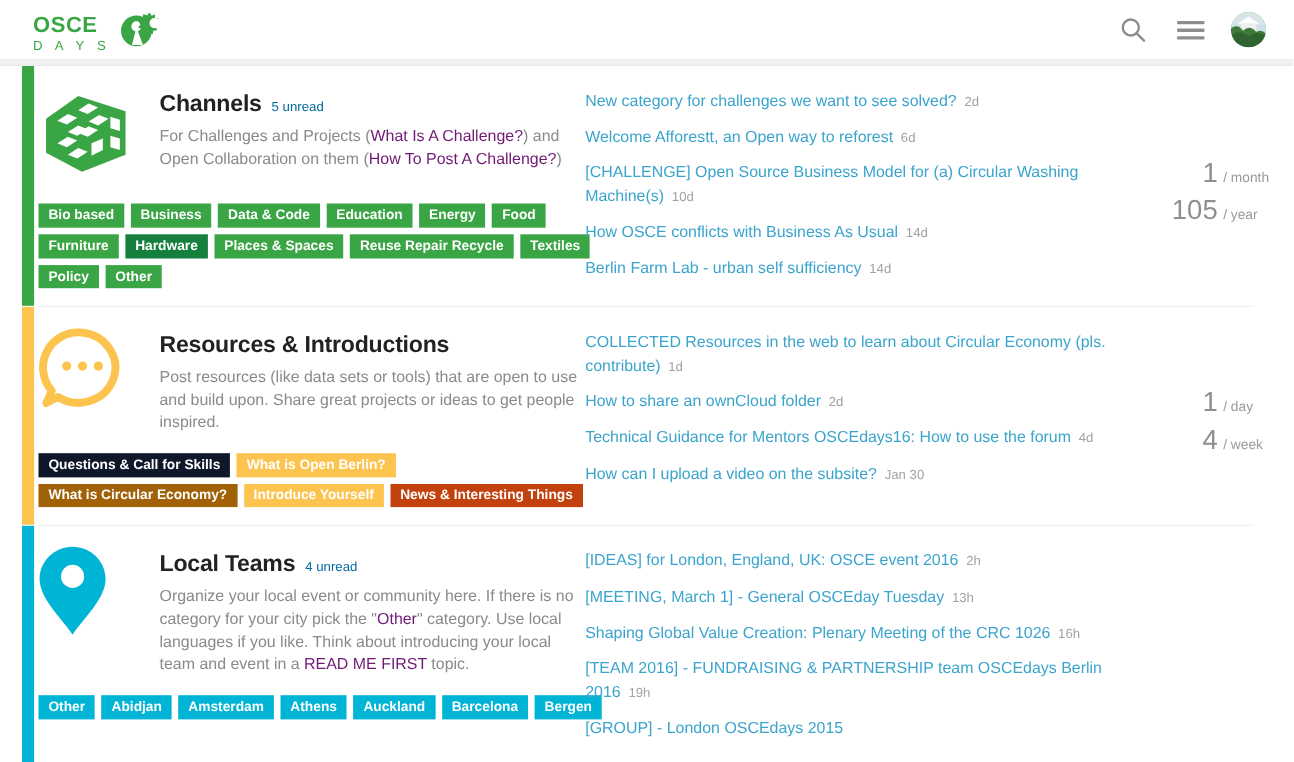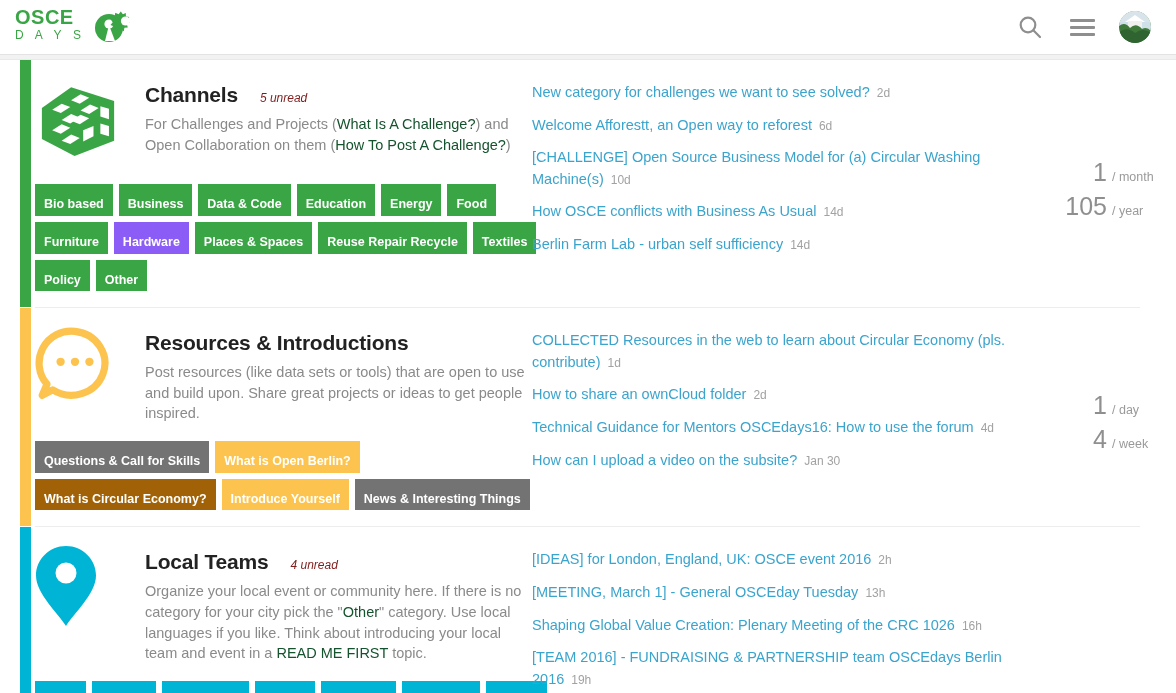--- a/index.html
+++ b/index.html
@@ -12,22 +12,22 @@
 
   
   .header {
     position: relative;
     height: 55px;
     background: #ffffff;
     border-bottom: 1px solid #e3e3e3;
     display: flex; align-items: center;
   }
   .logo-wrap {
-    margin-left: 15px;
-    display: flex; align-items: flex-start; gap: 4px;
+    margin-left: 30px;
+    display: flex; align-items: flex-end; gap: 4px;
   }
   .logo-text { line-height: 1; }
   .logo-osce {
     font-size: 20px; font-weight: bold; letter-spacing: 0.5px;
     color: #3aa545; font-family: "Liberation Sans", sans-serif;
   }
   .logo-days {
     font-size: 12px; letter-spacing: 4.2px;
     color: #3aa545; margin-top: 2px;
   }
@@ -70,39 +70,39 @@
     width: 11px;
   }
   .cat-inner {
     flex: 1; display: flex;
     padding-top: 13px; padding-bottom: 10px;
   }
   .cat-left { width: 497px; flex-shrink: 0; }
   .cat-head { display: flex; gap: 18px; }
   .cat-icon { width: 92px; flex-shrink: 0; padding-top: 4px; }
   .cat-meta { flex: 1; padding-top: 10px; }
-  .cat-title-row { display: flex; align-items: baseline; gap: 22px; }
+  .cat-title-row { display: flex; align-items: baseline; gap: 9px; }
   .cat-title {
     font-size: 21px; font-weight: bold; color: #222222;
     letter-spacing: -0.2px;
   }
-  .cat-unread { font-size: 12px; color: #7f1d1d; font-style: italic; }
+  .cat-unread { font-size: 12px; color: #0369a1; }
   .cat-desc {
     font-size: 14.5px; color: #8a8a8a; line-height: 1.42;
     margin-top: 7px;
   }
-  .cat-desc a { color: #14532d; text-decoration: none; }
+  .cat-desc a { color: #701a75; text-decoration: none; }
 
   .tag-rows { margin-top: 17px; }
   .tag-row {
     display: flex; flex-wrap: nowrap; gap: 6px; margin-bottom: 6px;
   }
   .tag {
     display: inline-block;
-    padding: 13px 9px 4px 9px;
+    padding: 3px 9px 4px 9px;
     font-size: 12.5px; font-weight: bold; color: #ffffff;
     line-height: 1.18; white-space: nowrap;
     cursor: pointer;
   }
 
   
   .cat-right {
     flex: 1; display: flex;
     padding-top: 8px;
   }
@@ -230,21 +230,21 @@
                 <div class="tag-row">
                   <span class="tag" style="background:#3aa545">Bio based</span>
                   <span class="tag" style="background:#3aa545">Business</span>
                   <span class="tag" style="background:#3aa545">Data &amp; Code</span>
                   <span class="tag" style="background:#3aa545">Education</span>
                   <span class="tag" style="background:#3aa545">Energy</span>
                   <span class="tag" style="background:#3aa545">Food</span>
                 </div>
                 <div class="tag-row">
                   <span class="tag" style="background:#3aa545">Furniture</span>
-                  <span class="tag" style="background:#8b5cf6">Hardware</span>
+                  <span class="tag" style="background:#15803d">Hardware</span>
                   <span class="tag" style="background:#3aa545">Places &amp; Spaces</span>
                   <span class="tag" style="background:#3aa545">Reuse Repair Recycle</span>
                   <span class="tag" style="background:#3aa545">Textiles</span>
                 </div>
                 <div class="tag-row">
                   <span class="tag" style="background:#3aa545">Policy</span>
                   <span class="tag" style="background:#3aa545">Other</span>
                 </div>
               </div>
          </div>
@@ -296,27 +296,27 @@
              <div class="cat-meta">
                <div class="cat-title-row">
                  <a href="#" class="cat-title" style="color:#222;text-decoration:none">Resources &amp; Introductions</a>
                  <span class="cat-unread"></span>
                </div>
                <div class="cat-desc"><span>Post resources (like data sets or tools) that are open to use and build upon. Share great projects or ideas to get people inspired.</span></div>
              </div>
            </div>
            <div class="tag-rows">
                 <div class="tag-row">
-                  <span class="tag" style="background:#737373">Questions &amp; Call for Skills</span>
+                  <span class="tag" style="background:#0f172a">Questions &amp; Call for Skills</span>
                   <span class="tag" style="background:#fcc44e">What is Open Berlin?</span>
                 </div>
                 <div class="tag-row">
                   <span class="tag" style="background:#a16207">What is Circular Economy?</span>
                   <span class="tag" style="background:#fcc44e">Introduce Yourself</span>
-                  <span class="tag" style="background:#737373">News &amp; Interesting Things</span>
+                  <span class="tag" style="background:#c2410c">News &amp; Interesting Things</span>
                 </div>
               </div>
          </div>
          <div class="cat-right">
            <div class="topic-list">
                 <div class="topic">
        <a href="#" class="topic-link">COLLECTED Resources in the web to learn about Circular Economy (pls. contribute)</a><span class="topic-age">1d</span>
      </div>
                 <div class="topic">
        <a href="#" class="topic-link">How to share an ownCloud folder</a><span class="topic-age">2d</span>

